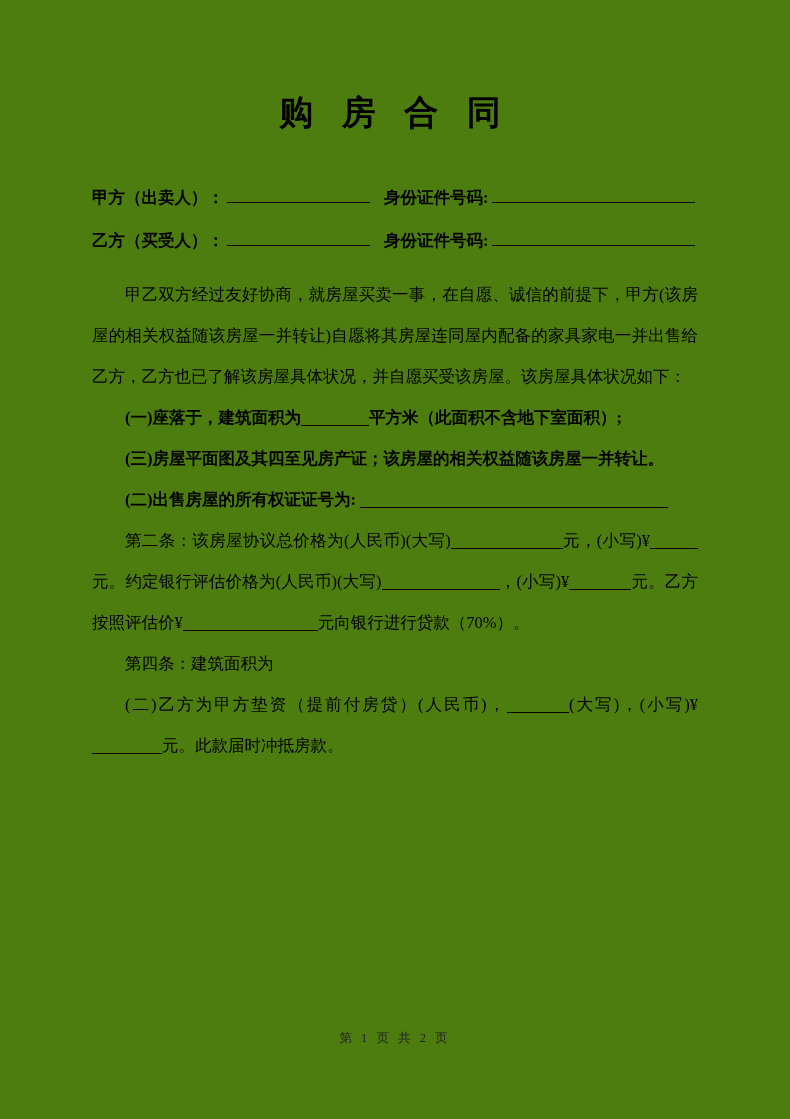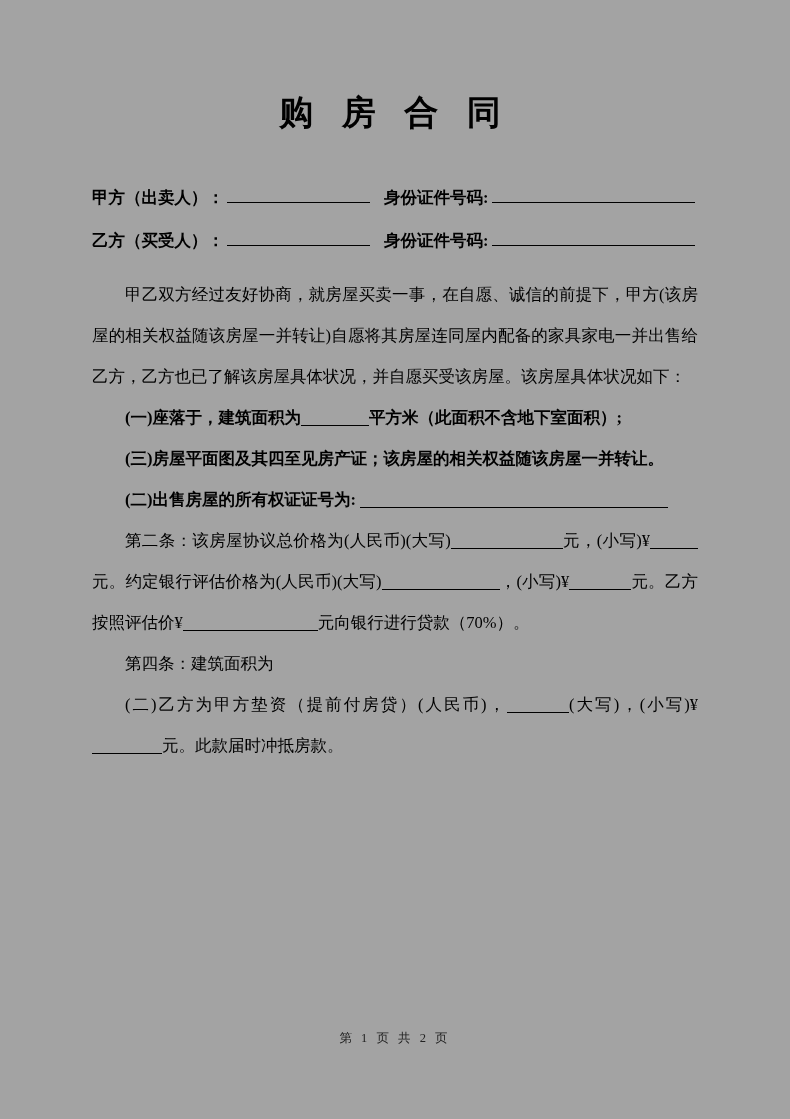--- a/index.html
+++ b/index.html
@@ -1,20 +1,20 @@
 <!DOCTYPE html>
 <html><head>
 <meta charset="utf-8">
 <style>
   html,body { margin:0; padding:0; background:#e8e8e8; }
   .page {
     position:relative;
     width:790px; height:1119px;
     margin:0 auto;
-    background:#a3a3a3;
+    background:#4d7c0f;
     color:#000000;
     font-family:"Liberation Serif","DejaVu Serif",serif;
     overflow:hidden;
   }
   .content {
     position:absolute;
     left:92px; top:0;
     width:606px;
   }
   .doc-title {

